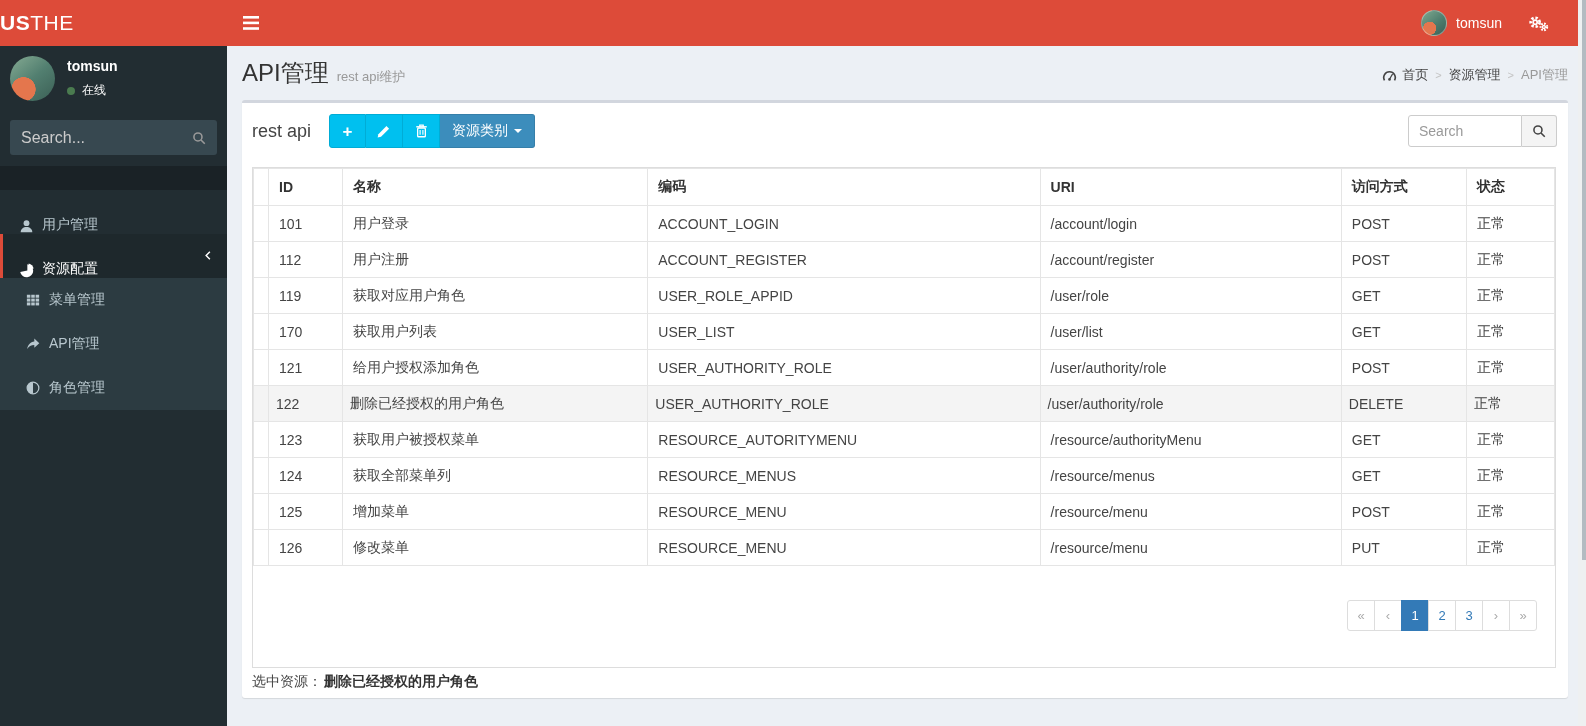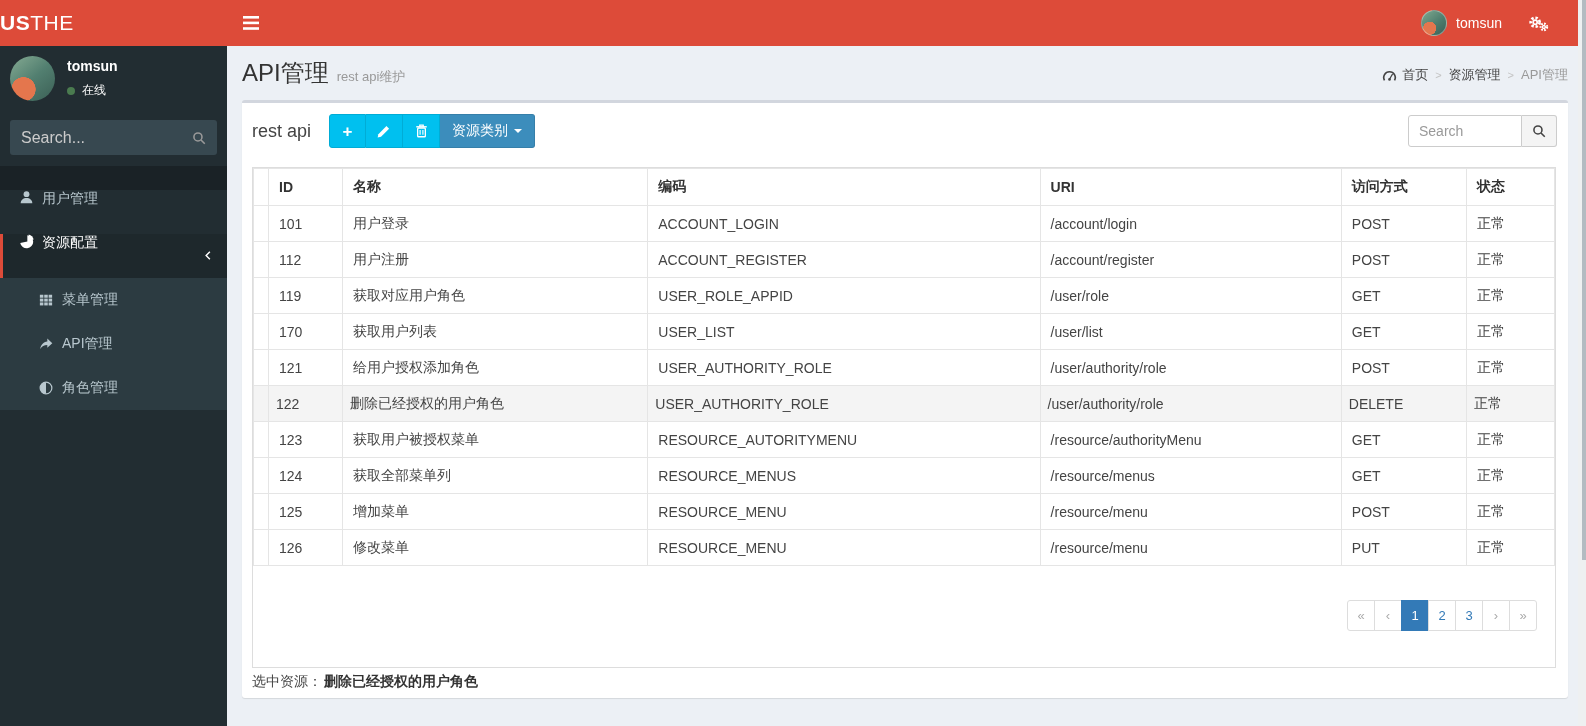--- a/index.html
+++ b/index.html
@@ -39,26 +39,26 @@
   .user-name { color:#fff; font-weight:700; font-size:14px; }
   .user-status { margin-top:8px; color:#fff; font-size:12px; display:flex; align-items:center; }
   .dot { width:8px; height:8px; border-radius:50%; background:#4a7b4f; margin-right:7px; }
   .side-search { margin:0 10px; height:35px; background:#374850; border-radius:3px;
     display:flex; align-items:center; padding:0 11px; cursor:text; }
   .side-search .ph { color:#ccc; font-size:16px; flex:1; }
   .side-search .sicon { color:#999; }
   .menu-gap { height:11px; }
   .menu-header { height:24px; background:#1a2226; }
   .smenu { list-style:none; }
-  .sitem { position:relative; height:44px; display:flex; align-items:flex-start;
+  .sitem { position:relative; height:44px; display:flex; align-items:flex-end;
            padding-left:18px; color:#b8c7ce; font-size:14px; cursor:pointer; }
   .sitem .micon { width:16px; margin-right:8px; display:flex; justify-content:center; }
   .sitem.active { background:#1e282c; color:#fff; border-left:3px solid #dd4b39; padding-left:15px; }
   .sitem .chev { position:absolute; right:13px; top:15px; }
-  .subwrap { background:#2c3b41;padding-left:13px; }
+  .subwrap { background:#2c3b41; }
   .subitem { height:44px; display:flex; align-items:center; padding-left:25px;
              color:#b8c7ce; font-size:14px; cursor:pointer; }
   .subitem .micon { width:15px; margin-right:9px; display:flex; justify-content:center; }
 
   
   .content { position:absolute; left:227px; top:46px; right:0; bottom:0; background:#ecf0f5; }
   .page-title { position:absolute; left:15px; top:11px; }
   .page-title h1 { display:inline; font-size:24px; font-weight:400; color:#333; }
   .page-title small { font-size:13px; color:#999; margin-left:8px; font-weight:400; }
   .breadcrumb { position:absolute; right:18px; top:20px; display:flex; align-items:center;

